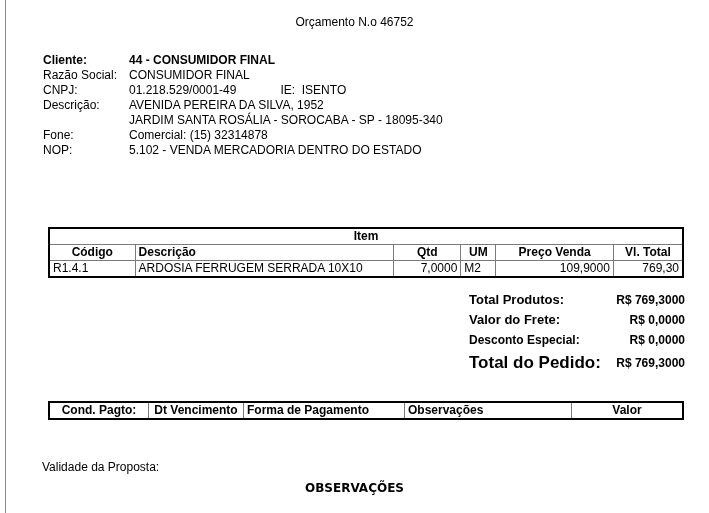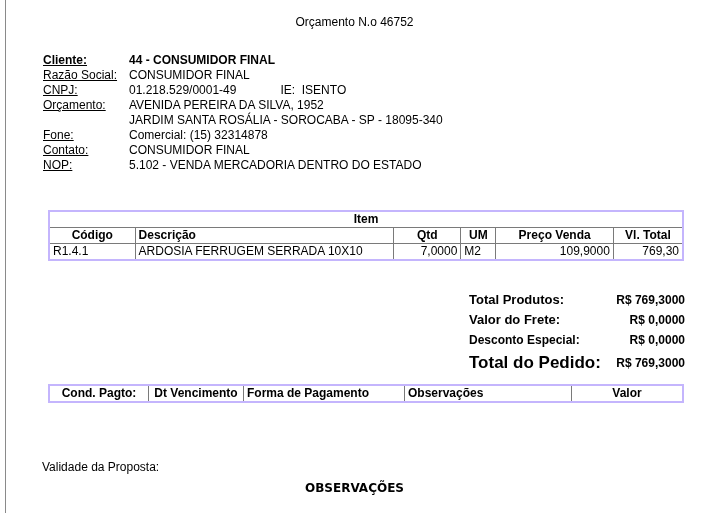--- a/index.html
+++ b/index.html
@@ -5,24 +5,24 @@
     html, body { margin: 0; padding: 0; }
     body {
       width: 709px; height: 513px; overflow: hidden;
       background: #ffffff; position: relative;
       font-family: "Liberation Sans", sans-serif; font-size: 12px; color: #000;
     }
     .left-rule { position: absolute; left: 5px; top: 0; width: 1px; height: 513px; background: #8a8a8a; }
     .title { position: absolute; left: 0; width: 709px; top: 15px; text-align: center; font-weight: normal; font-size: 12px; }
     .info { position: absolute; left: 43px; top: 53px; }
     .info .row { height: 15px; line-height: 15px; white-space: nowrap; }
-    .info .lbl { display: inline-block; width: 86px; text-decoration: underline; }
+    .info .lbl { display: inline-block; width: 86px; }
     .info .bold { font-weight: bold; }
     .info .ie { margin-left: 44px; }
-    table.grid { position: absolute; border-collapse: collapse; border: 2px solid #c4b5fd; }
+    table.grid { position: absolute; border-collapse: collapse; border: 2px solid #000000; margin-top: 17px; }
     table.grid td { border: 1px solid #7a7a7a; padding: 0 3px; height: 15px; line-height: 15px; font-size: 12px; white-space: nowrap; }
     table.grid td.h { font-weight: bold; text-align: center; }
     table.grid td.r { text-align: right; }
     table.grid td.c { text-align: center; }
     .items { left: 48px; top: 210px; width: 636px; }
     .pay { left: 48px; top: 384px; width: 636px; }
     .totals { position: absolute; left: 469px; top: 290px; width: 216px; }
     .totals .trow { position: relative; height: 20px; line-height: 20px; }
     .totals .tl { position: absolute; left: 0; font-weight: bold; font-size: 13px; }
     .totals .tl.normal { font-weight: bold; font-size: 12px; }
@@ -43,30 +43,27 @@
   <div class="row">
     <span class="lbl bold">Cliente:</span><span class="bold">44 - CONSUMIDOR FINAL</span>
   </div>
   <div class="row">
     <span class="lbl">Razão Social:</span><span>CONSUMIDOR FINAL</span>
   </div>
   <div class="row">
     <span class="lbl">CNPJ:</span><span>01.218.529/0001-49</span><span class="ie">IE:</span>&nbsp;&nbsp;<span>ISENTO</span>
   </div>
   <div class="row">
-    <span class="lbl">Orçamento:</span><span>AVENIDA PEREIRA DA SILVA, 1952</span>
+    <span class="lbl">Descrição:</span><span>AVENIDA PEREIRA DA SILVA, 1952</span>
   </div>
   <div class="row">
     <span class="lbl"></span><span>JARDIM SANTA ROSÁLIA - SOROCABA - SP - 18095-340</span>
   </div>
   <div class="row">
     <span class="lbl">Fone:</span><span>Comercial: (15) 32314878</span>
-  </div>
-  <div class="row">
-    <span class="lbl">Contato:</span><span>CONSUMIDOR FINAL</span>
   </div>
   <div class="row">
     <span class="lbl">NOP:</span><span>5.102 - VENDA MERCADORIA DENTRO DO ESTADO</span>
   </div>
 </div>
 
 <table class="grid items">
   <tbody>
       <tr>
     <td class="h" colspan="6">Item</td>

